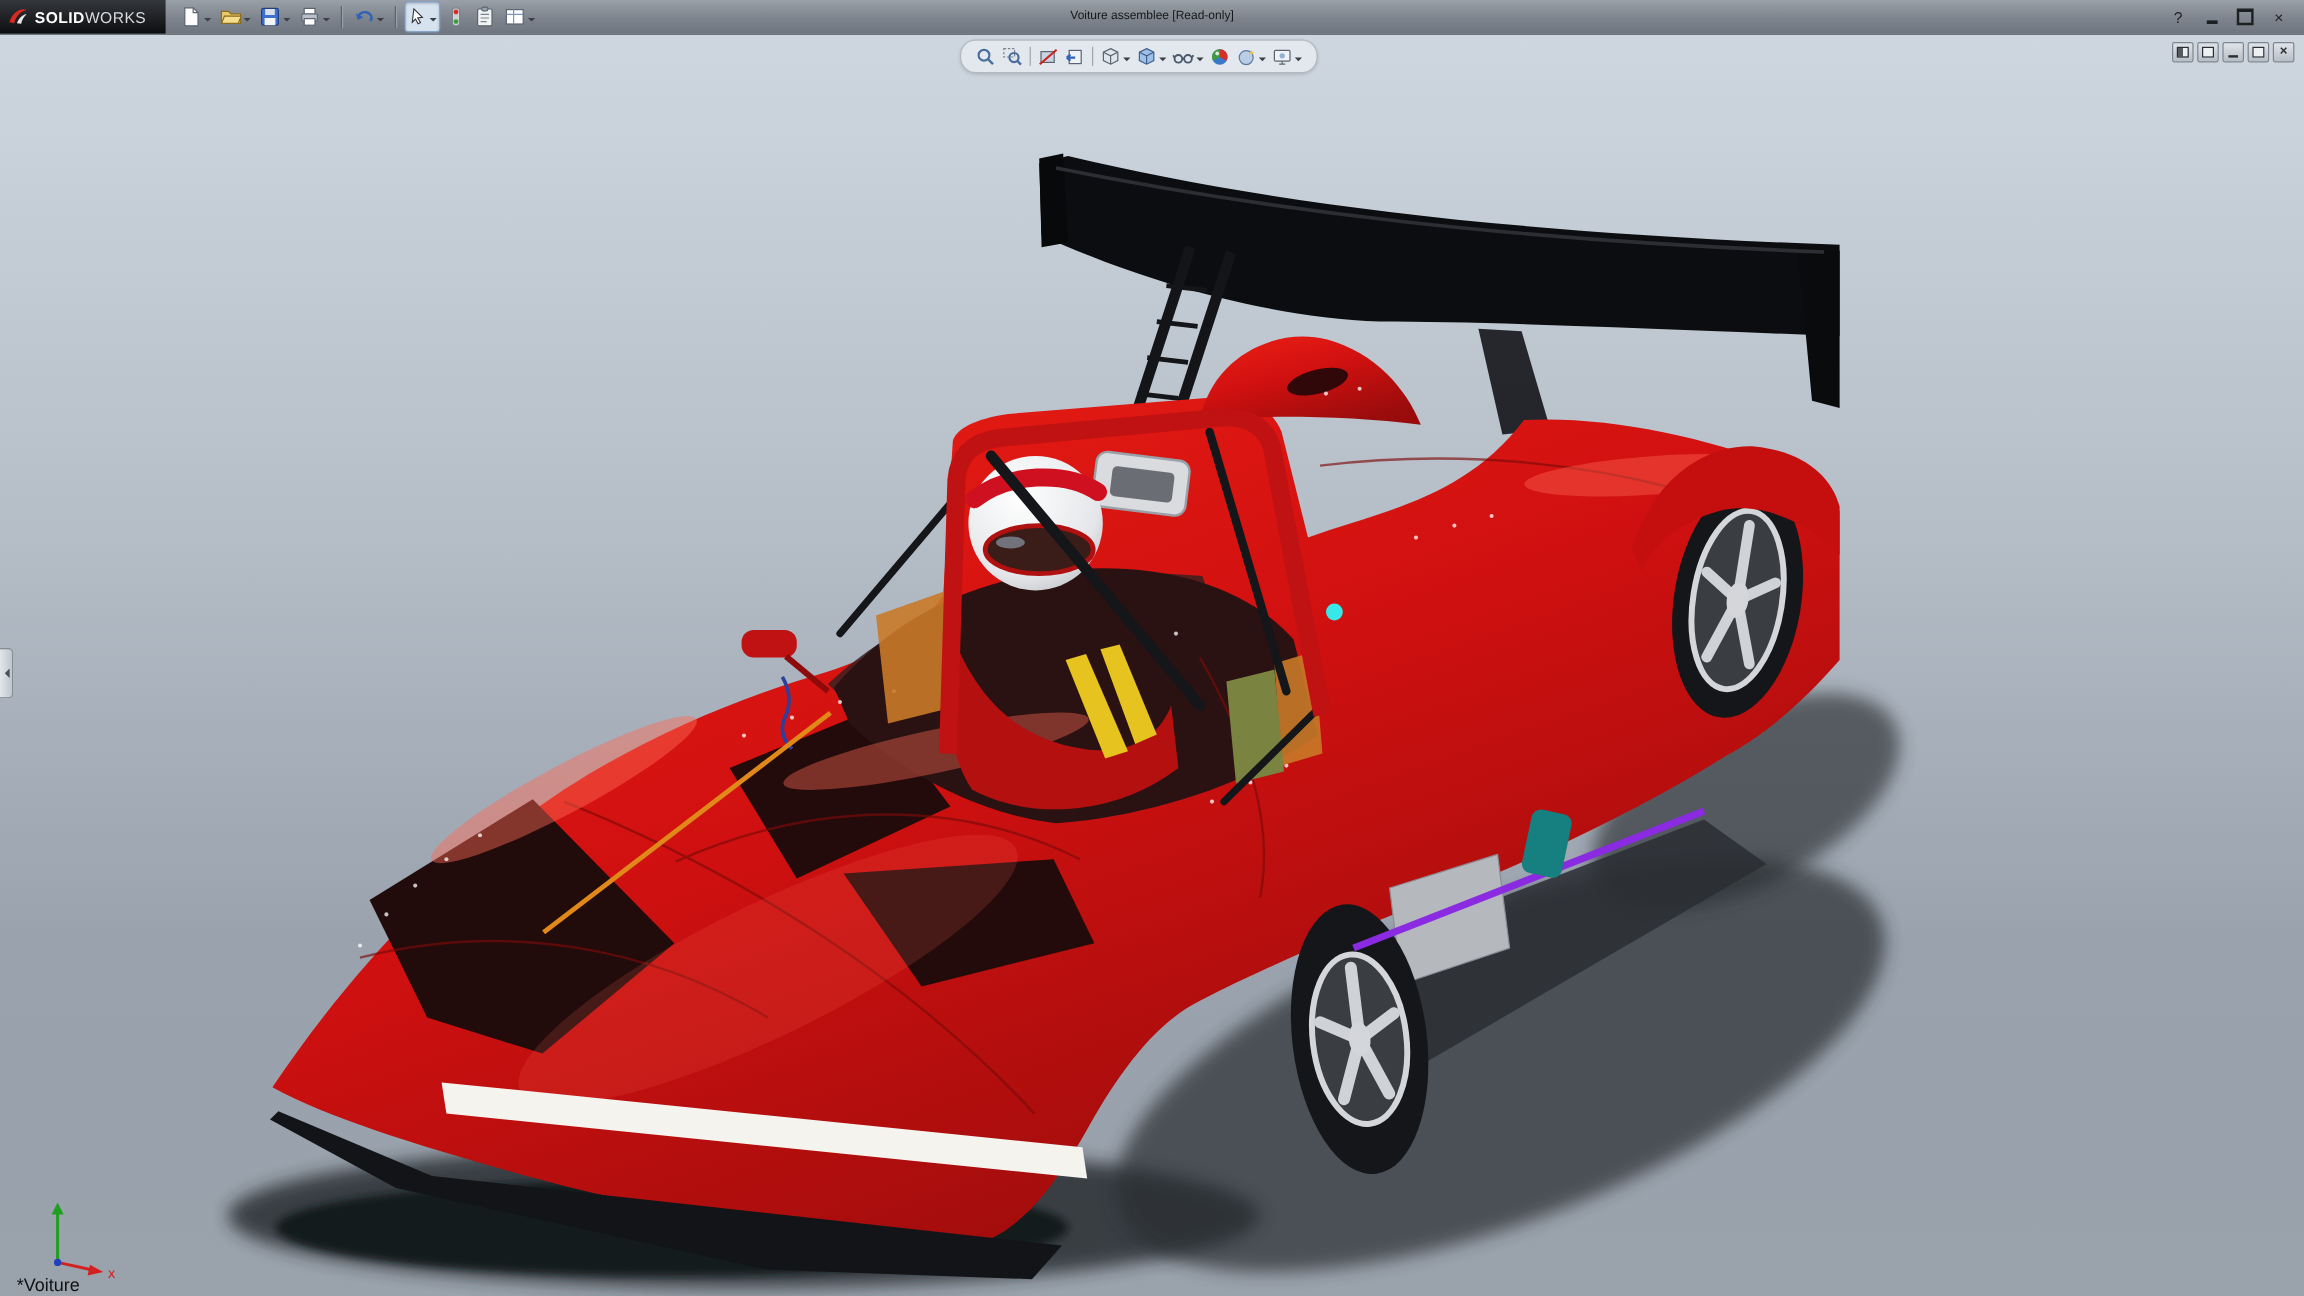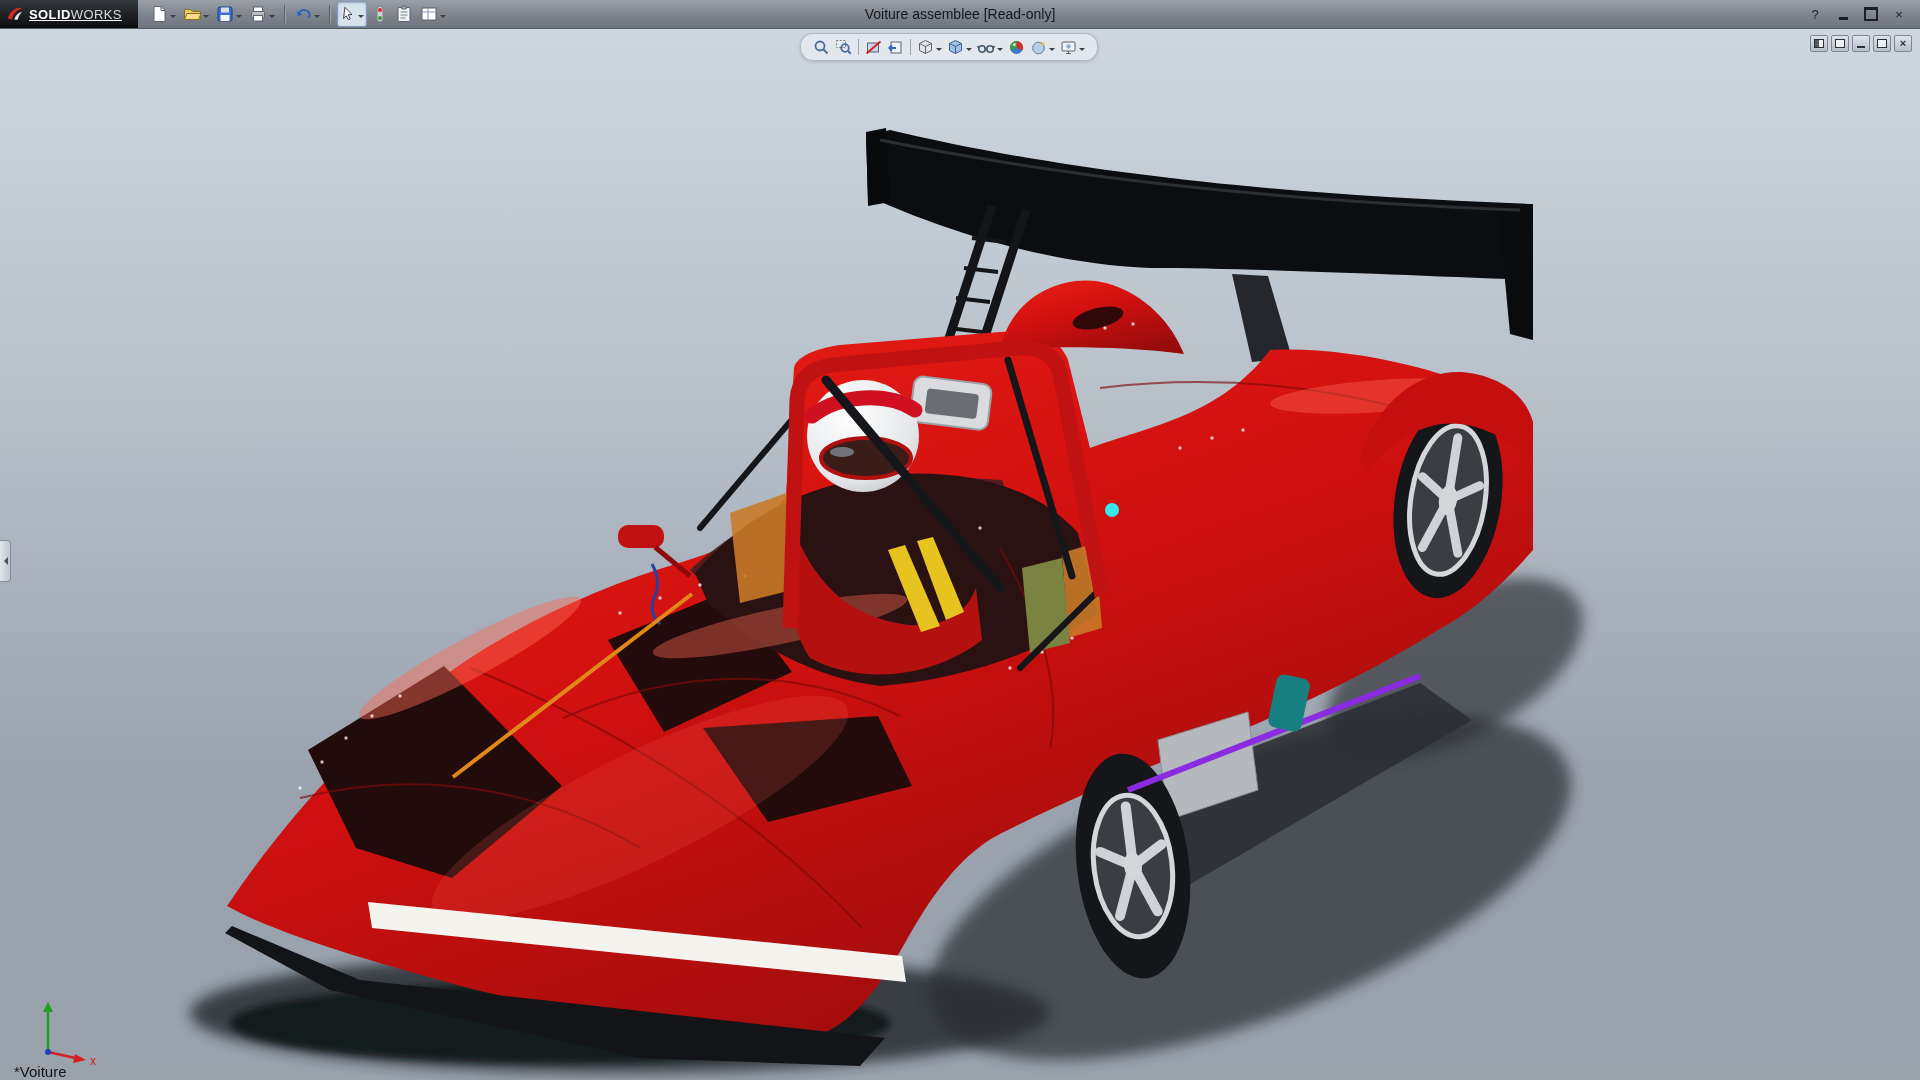--- a/index.html
+++ b/index.html
@@ -4,30 +4,30 @@
 <style>
   html,body{margin:0;padding:0;}
   body{width:1920px;height:1080px;overflow:hidden;font-family:"Liberation Sans",sans-serif;background:#9aa3ae;position:relative;}
 
   
   .titlebar{position:absolute;top:0;left:0;right:0;height:28px;
     background:linear-gradient(180deg,#9aa0a8 0%,#7d848d 55%,#6e757e 100%);
     border-bottom:1px solid #565c64;display:flex;align-items:center;z-index:50;}
   .logo-box{height:28px;width:138px;background:linear-gradient(180deg,#34373c,#0c0d0f);
     display:flex;align-items:center;gap:5px;padding-left:6px;box-sizing:border-box;flex:0 0 auto;}
-  .logo-text{color:#fff;font-size:13px;letter-spacing:.4px;white-space:nowrap;text-decoration:underline;}
+  .logo-text{color:#fff;font-size:13px;letter-spacing:.4px;white-space:nowrap;}
   .logo-text .bold{font-weight:bold;}
   .logo-text .light{font-weight:normal;color:#d8dadd;}
   .tb-icons{display:flex;align-items:center;margin-left:10px;gap:3px;}
   .tb-btn{height:24px;display:flex;align-items:center;padding:0 2px;border-radius:3px;}
   .tb-btn.pressed{background:#d7e2ef;border:1px solid #7a9cc6;box-shadow:inset 0 1px 2px rgba(0,0,0,.25);}
   .dd{width:0;height:0;border:3px solid transparent;border-top-color:#3b3f45;margin-left:2px;margin-top:7px;}
   .tb-sep{width:1px;height:18px;background:#5d636b;margin:0 4px;box-shadow:1px 0 0 #9aa0a8;}
   .win-title{position:absolute;left:50%;transform:translateX(-50%);top:0;height:28px;line-height:28px;
-    font-size:14px;color:#15171a;white-space:nowrap;}
+    font-size:10px;color:#15171a;white-space:nowrap;}
   .win-ctrls{margin-left:auto;display:flex;align-items:center;gap:6px;padding-right:10px;}
   .wc{width:22px;height:20px;display:flex;align-items:center;justify-content:center;
     font-size:13px;color:#1d2023;border-radius:2px;}
   .wc-shape-min{width:9px;height:3px;background:#1d2023;margin-top:8px;}
   .wc-shape-max{width:10px;height:9px;border:2px solid #1d2023;border-top-width:3px;}
 
   
   .viewport{position:absolute;top:28px;left:0;right:0;bottom:0;
     background:linear-gradient(180deg,#ced6df 0%,#b6bec8 38%,#99a2ad 72%,#9aa2ac 100%);}
   .gfx{position:absolute;inset:0;width:100%;height:100%;}

